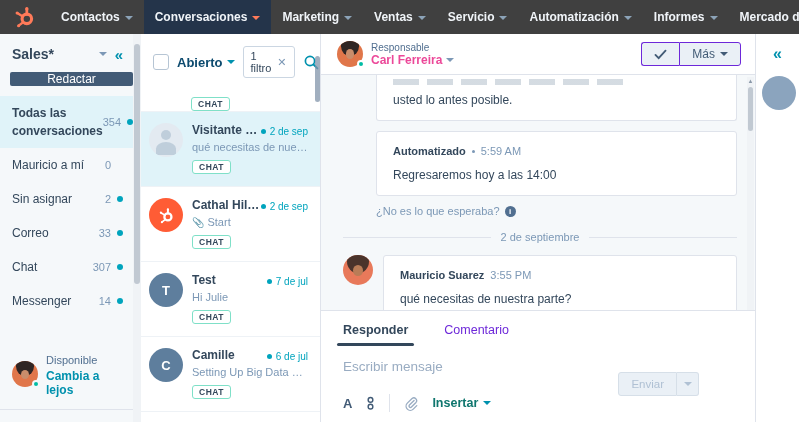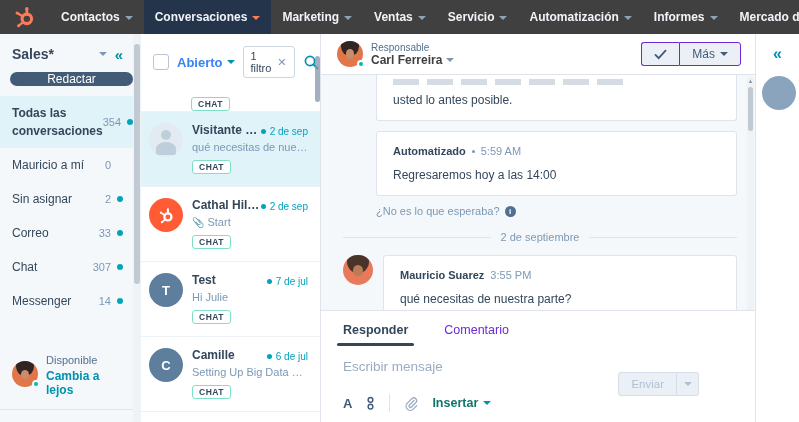--- a/index.html
+++ b/index.html
@@ -26,21 +26,21 @@
   .cols { position:absolute; top:34px; left:0; right:0; bottom:0; display:flex; }
 
   
   .sidebar { width:133px; flex:none; background:#f5f8fa; display:flex; flex-direction:column; position:relative; }
   .sb-head { display:flex; align-items:center; padding:12px 10px 8px 12px; }
   .sb-title { font-size:14px; font-weight:bold; color:#33475b; }
   .sb-title-caret { width:0;height:0;border-left:4px solid transparent;border-right:4px solid transparent;
                     border-top:4px solid #7c98b6; margin-left:auto; margin-right:8px; cursor:pointer; }
   .collapse { color:#0091ae; font-weight:bold; font-size:15px; cursor:pointer; line-height:1; }
   .compose-btn { margin:2px 0 10px 10px; height:26px; background:#425b76; color:#fff; border:none;
-                 border-radius:7px; font-size:12px; font-family:inherit; cursor:pointer;text-align:center; }
+                 border-radius:2px; font-size:12px; font-family:inherit; cursor:pointer;text-align:center; }
   .sb-list { font-size:12px; color:#33475b; }
   .sb-item { display:flex; align-items:center; padding:8px 10px 8px 12px; cursor:pointer; }
   .sb-item .sb-label { flex:1; line-height:1.5; }
   .sb-item.selected { background:#e0f3f9; font-weight:bold; }
   .sb-count { color:#7c98b6; font-size:11px; font-weight:normal; margin-right:6px; }
   .sb-dot { width:6px; height:6px; border-radius:50%; background:#00a4bd; flex:none; }
   .sb-dot.hidden { visibility:hidden; }
   .faded-item { height:12px; margin:18px 12px 0 12px; opacity:.35; filter:blur(0.6px);
     background:repeating-linear-gradient(90deg,#8aa0b5 0 14px, transparent 14px 20px); }
   .sb-user { display:flex; align-items:center; gap:8px; padding:10px 12px 12px 12px; margin-top:6px; }
@@ -54,21 +54,21 @@
 
   
   .v-scroll { width:8px; flex:none; background:#f0f3f6; position:relative; }
   .v-scroll .thumb { position:absolute; left:1px; width:6px; border-radius:3px; background:#c1c9d2; }
 
   
   .convlist { width:180px; flex:none; background:#fff; border-right:1px solid #dfe3eb; display:flex;
               flex-direction:column; position:relative; }
   .cl-head { display:flex; align-items:center; gap:8px; padding:12px 12px 10px 12px; }
   .checkbox { width:16px; height:16px; border:1px solid #b6c5d4; border-radius:3px; background:#fff; cursor:pointer; flex:none; }
-  .cl-filter { font-size:13px; font-weight:bold; color:#3b82f6; cursor:pointer; display:flex; align-items:center; gap:4px; }
+  .cl-filter { font-size:13px; font-weight:bold; color:#0c4a6e; cursor:pointer; display:flex; align-items:center; gap:4px; }
   .cl-filter .caret { width:0;height:0;border-left:4px solid transparent;border-right:4px solid transparent;
                       border-top:4px solid #0091ae; }
   .chip { display:flex; align-items:center; gap:6px; border:1px solid #cbd6e2; border-radius:3px;
           padding:3px 7px; font-size:11px; color:#33475b; background:#fff; cursor:pointer; }
   .chip .x { color:#7c98b6; font-size:11px; cursor:pointer; }
   .cl-search { margin-left:auto; cursor:pointer; display:flex; }
   .cl-items { flex:1; overflow:hidden; position:relative; }
   .cl-stub { height:24px; overflow:hidden; position:relative; border-bottom:1px solid #eef2f6; }
   .cl-stub .tag { position:absolute; left:50px; top:2px; }
   .cl-item { padding:11px 12px 12px 8px; border-bottom:1px solid #eef2f6; display:flex; gap:9px; cursor:pointer; background:#fff; }
@@ -91,21 +91,21 @@
   .tag { display:inline-block; border:1px solid #7fe0c8; border-radius:3px; padding:1px 6px;
          font-size:8.5px; font-weight:bold; letter-spacing:.5px; color:#33475b; background:#fff; margin-top:7px; }
   .cl-thumb { position:absolute; right:0; top:22px; width:5px; height:46px; border-radius:3px; background:#8194a9; opacity:.75; }
 
   
   .thread { flex:1; display:flex; flex-direction:column; background:#f5f8fa; min-width:0; position:relative; }
   .th-head { height:41px; flex:none; background:#fff; border-bottom:1px solid #dfe3eb; display:flex;
              align-items:center; padding:0 14px 0 16px; }
   .th-owner { display:flex; align-items:center; gap:8px; }
   .owner-label { font-size:10px; color:#516f90; }
-  .owner-name { font-size:12px; font-weight:bold; color:#404040; cursor:pointer; display:flex; align-items:center; gap:4px;justify-content:space-between; }
+  .owner-name { font-size:12px; font-weight:bold; color:#ec4899; cursor:pointer; display:flex; align-items:center; gap:4px;justify-content:space-between; }
   .owner-name .caret { width:0;height:0;border-left:4px solid transparent;border-right:4px solid transparent;
                        border-top:4px solid #7c98b6; }
   .th-actions { margin-left:auto; display:flex; }
   .btn-lite { height:24px; background:#eaf0f6; border:1px solid #6d28d9; color:#425b76; font-size:12px;
               font-family:inherit; display:flex; align-items:center; gap:5px; padding:0 12px; cursor:pointer; }
   .btn-lite.first { border-radius:3px 0 0 3px; border-right:none; }
   .btn-lite.last { border-radius:0 3px 3px 0; }
   .btn-lite .caret { width:0;height:0;border-left:4px solid transparent;border-right:4px solid transparent;
                      border-top:4px solid #425b76; }
 

